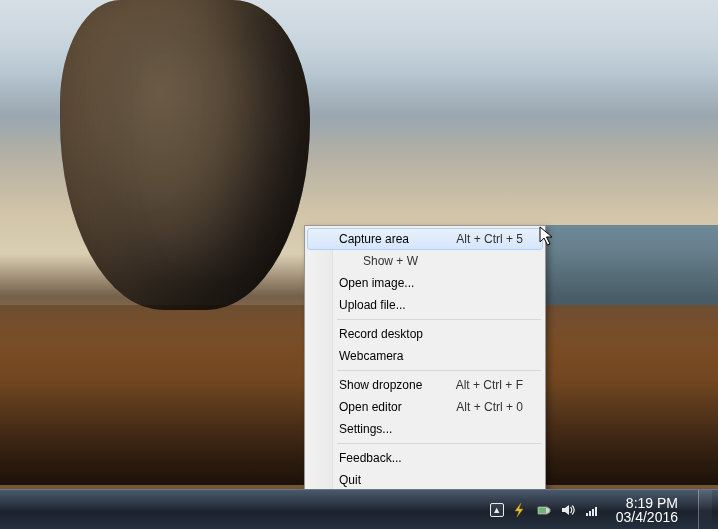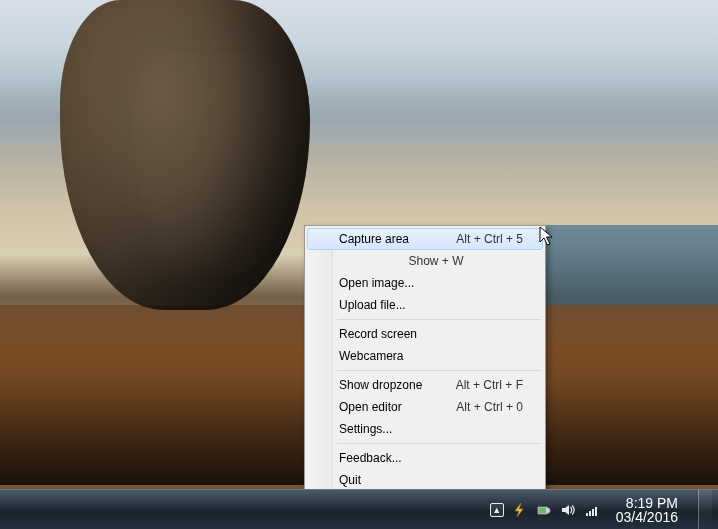--- a/index.html
+++ b/index.html
@@ -76,24 +76,23 @@
     position:absolute; left:2px; top:2px; bottom:2px; width:26px;
     background:linear-gradient(90deg,#f2f2f2 0%,#eaeaea 100%);
     border-right:1px solid #e0e0e0;
   }
   .mi {
     position:relative; height:22px;
     display:flex; align-items:center;
     padding-left:32px; padding-right:20px;
     color:#000; font-size:12px;
     cursor:default;
-    justify-content:center;
   }
   .mi .lbl { flex:1; white-space:nowrap; }
-  .mi .sc { color:#333; font-size:12px; margin-left:10px; white-space:nowrap; }
+  .mi .sc { color:#333; font-size:12px; margin-left:24px; white-space:nowrap; }
   .mi.hover {
     background:linear-gradient(180deg,#e8f0fb 0%, #d6e6fb 100%);
     border:1px solid #aecff7; border-radius:3px;
     padding-left:31px; padding-right:19px; height:22px;
   }
   .mi .sub { position:absolute; right:6px; font-size:10px; color:#000; }
   .sep {
     position:relative; height:7px;
     margin-left:30px; margin-right:2px;
   }
@@ -126,21 +125,21 @@
         <span class="sc">Show + W</span>
       </div>
       <div class="mi">
         <span class="lbl">Open image...</span>
       </div>
       <div class="mi">
         <span class="lbl">Upload file...</span>
       </div>
       <div class="sep"></div>
       <div class="mi">
-        <span class="lbl">Record screen</span>
+        <span class="lbl">Record desktop</span>
       </div>
       <div class="mi">
         <span class="lbl">Webcamera</span>
       </div>
       <div class="sep"></div>
       <div class="mi">
         <span class="lbl">Show dropzone</span>
         <span class="sc">Alt + Ctrl + F</span>
       </div>
       <div class="mi">

